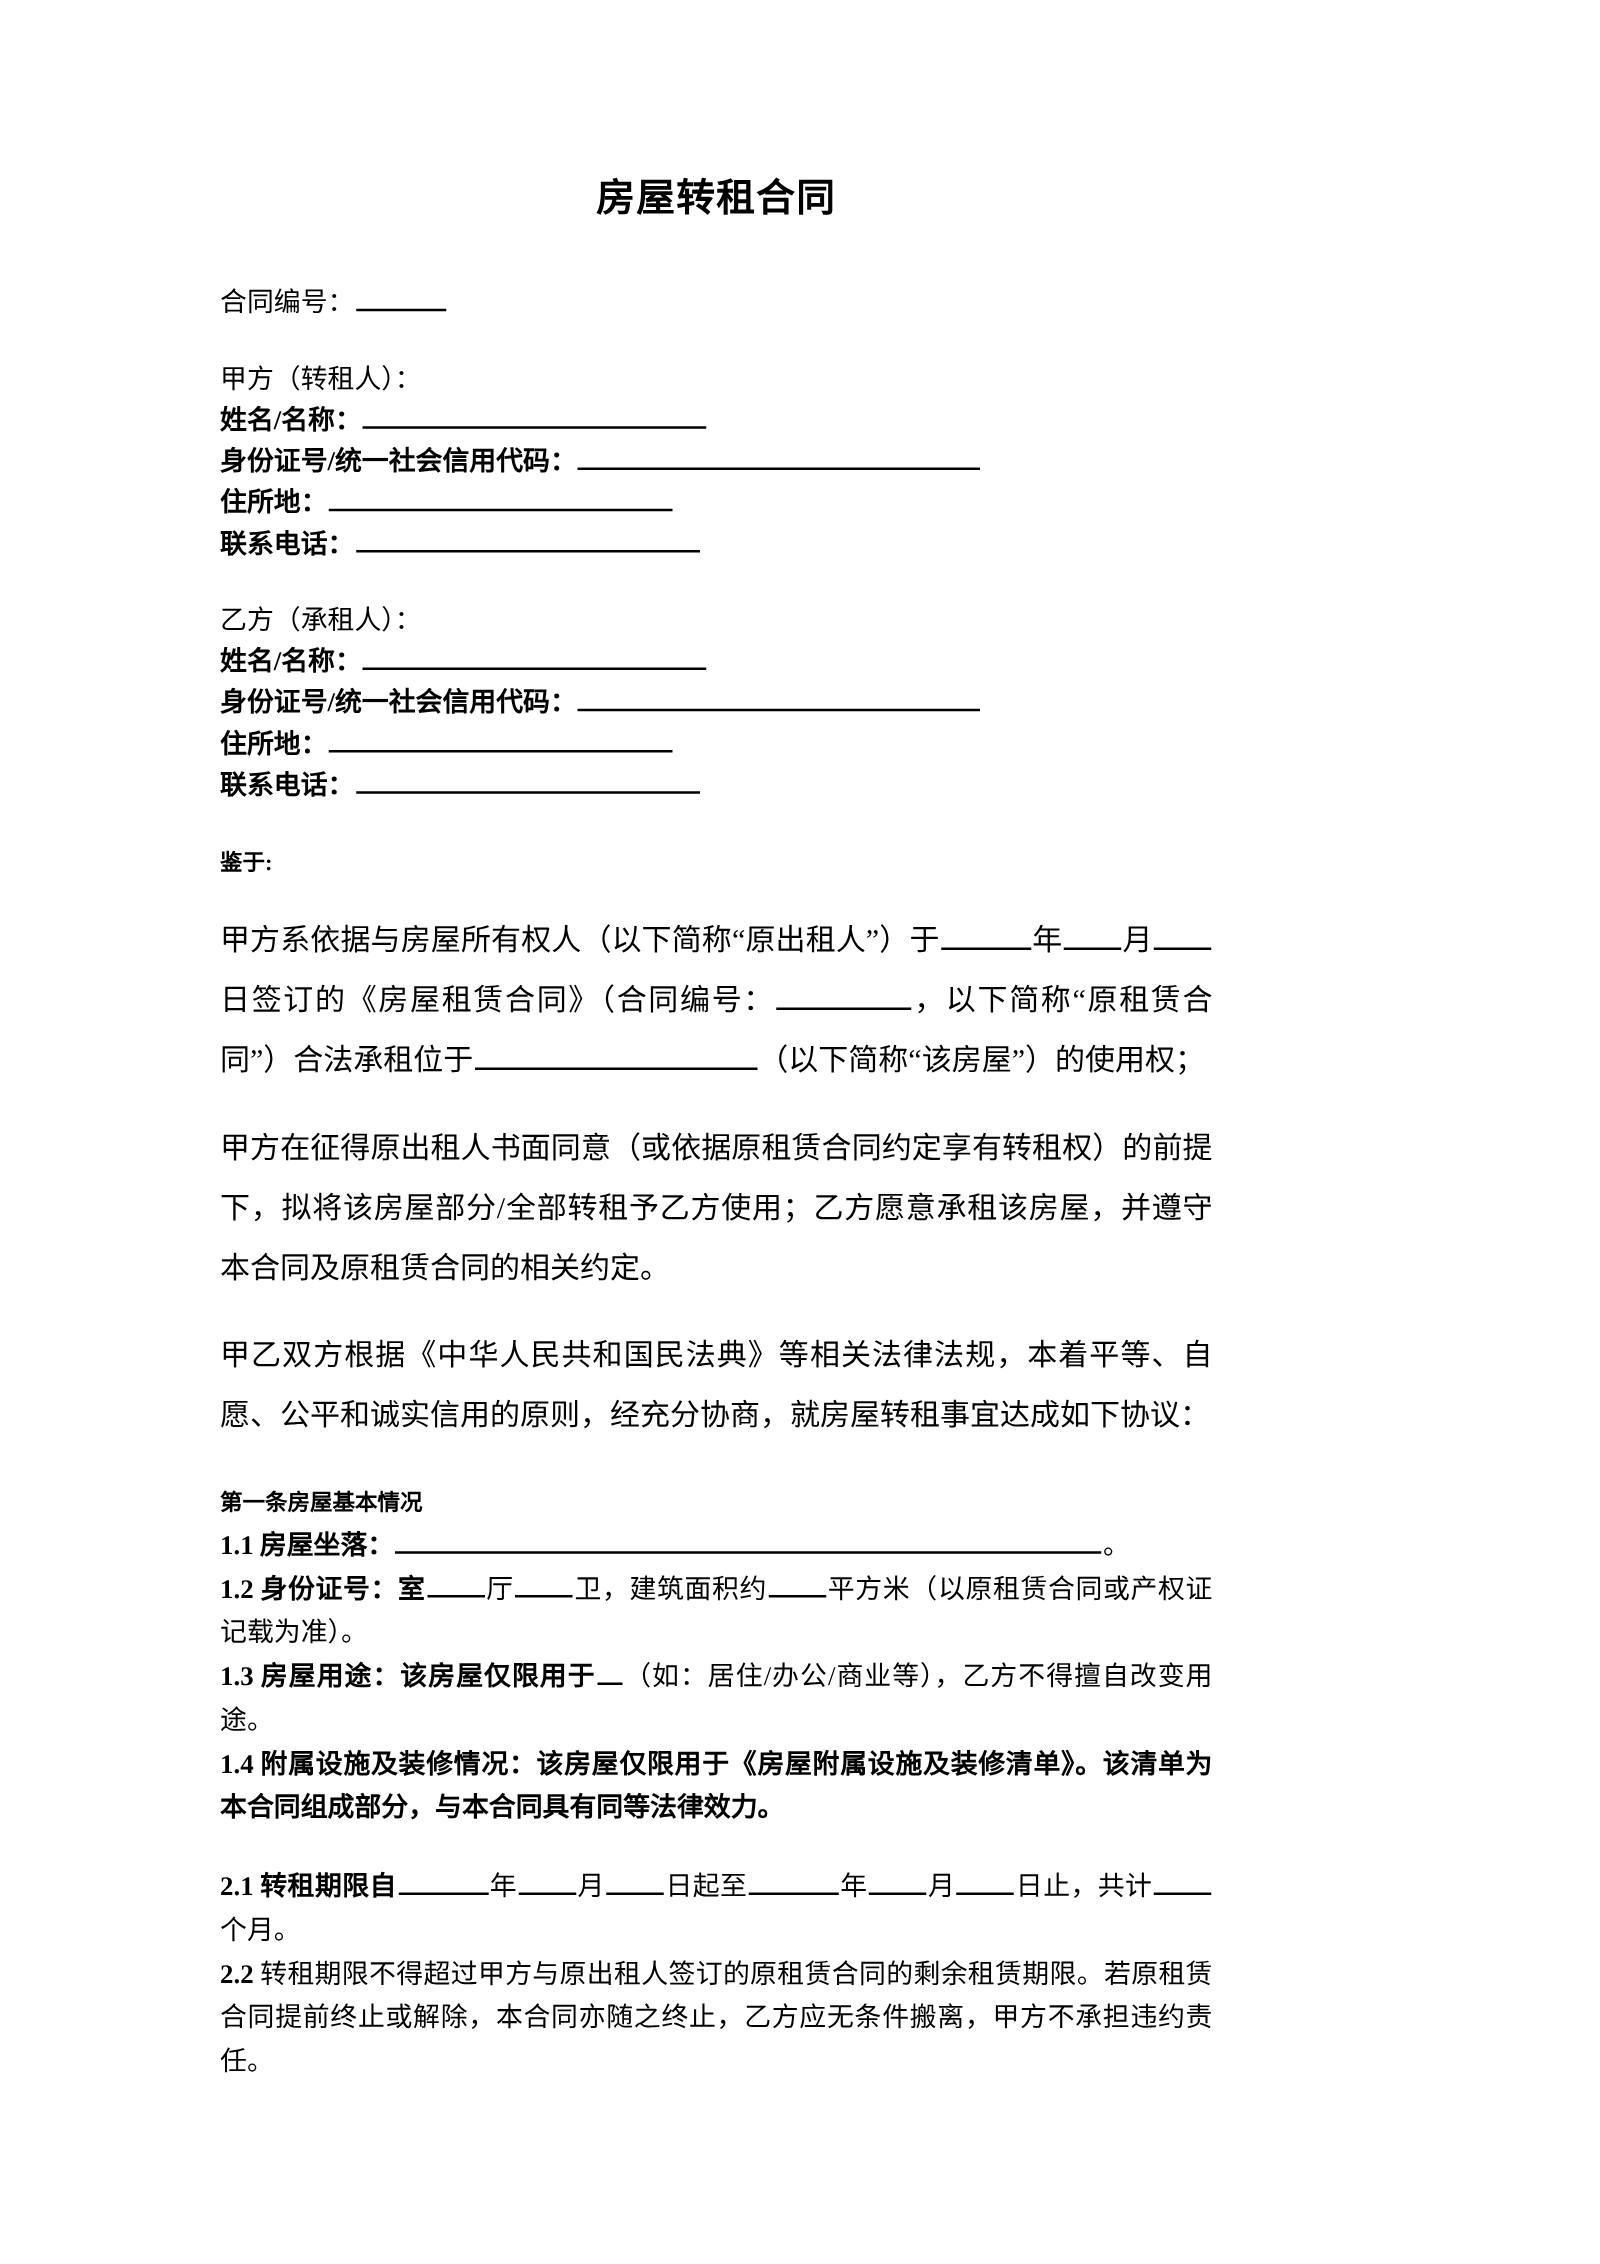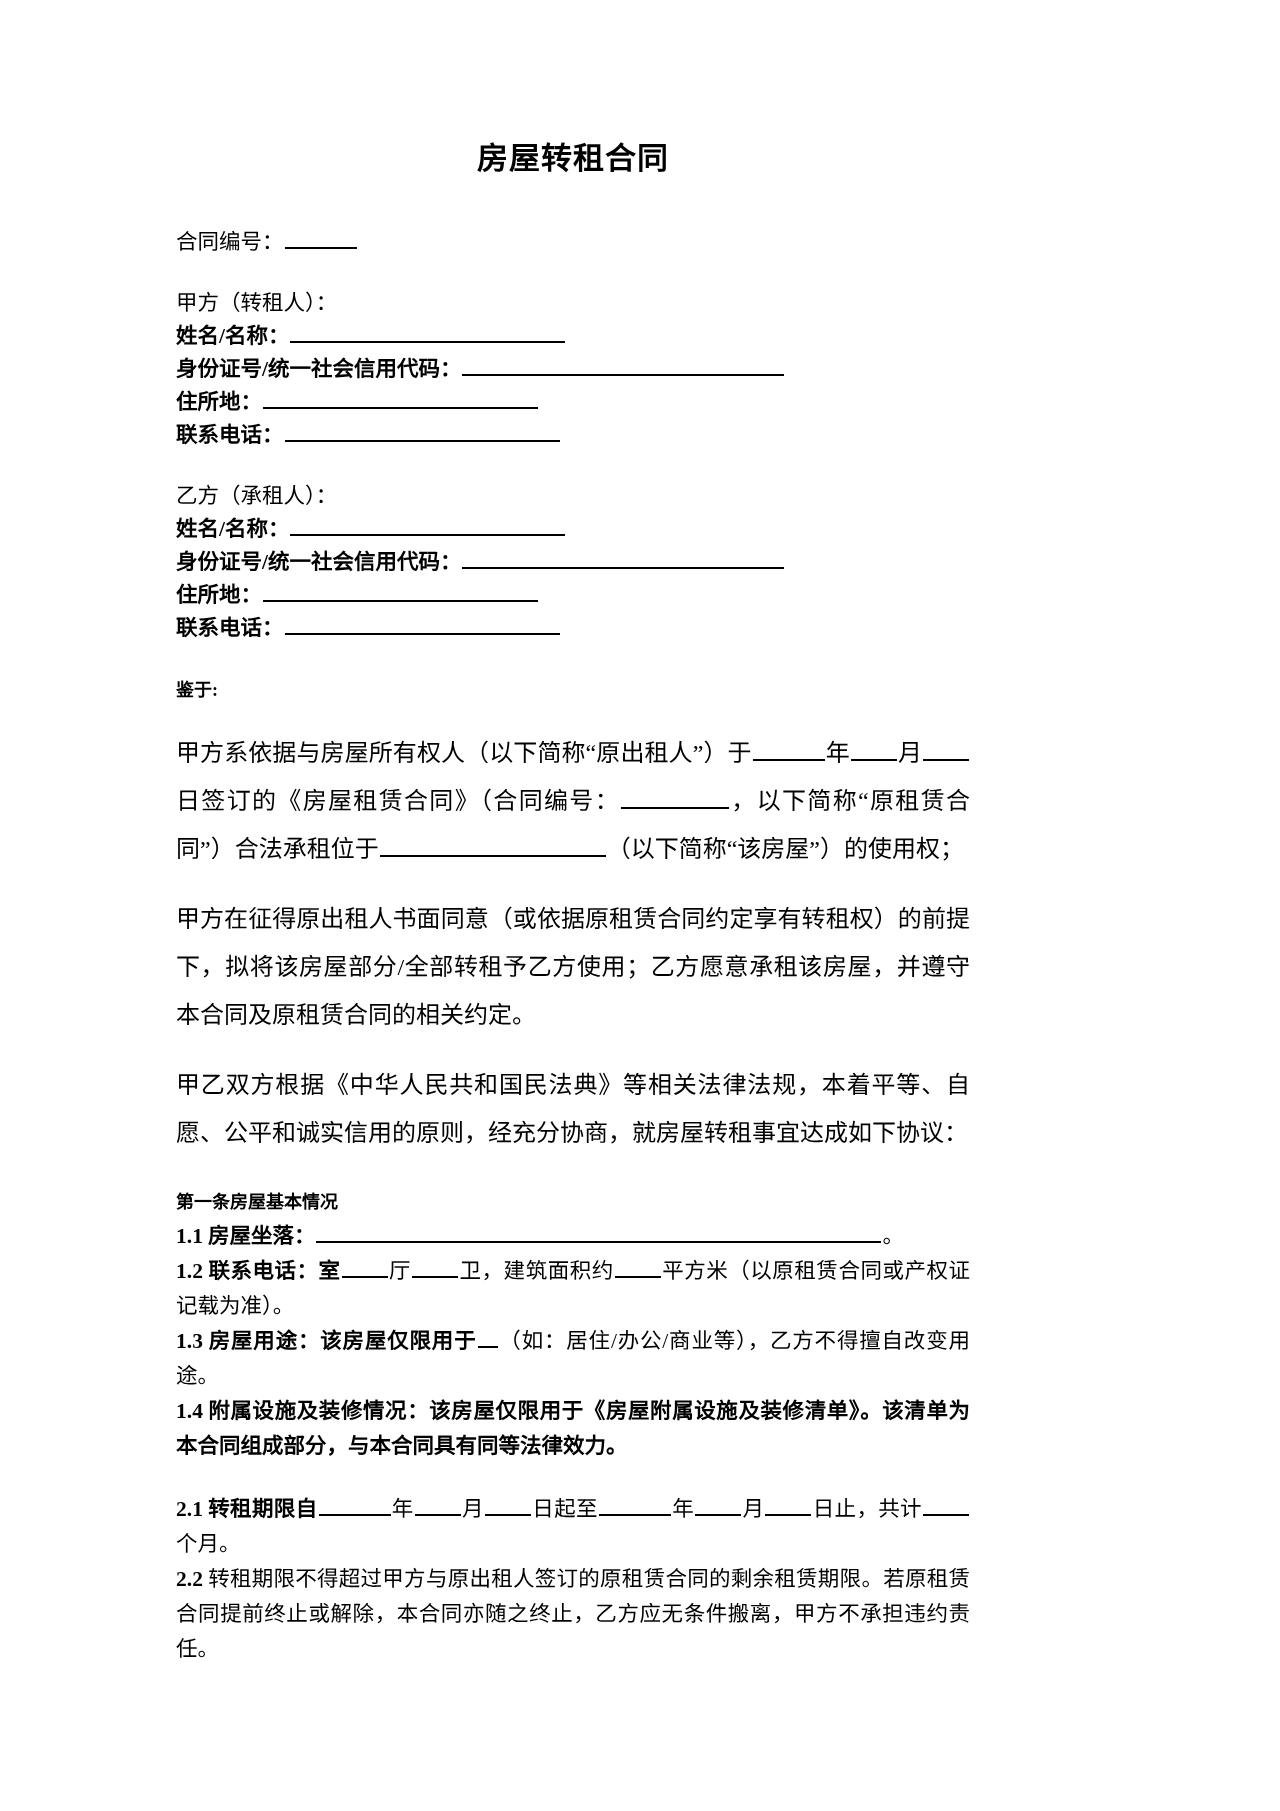--- a/index.html
+++ b/index.html
@@ -148,21 +148,21 @@
     <div class="block-gap-sm"></div>
 
     <div class="para">甲乙双方根据《中华人民共和国民法典》等相关法律法规，本着平等、自愿、公平和诚实信用的原则，经充分协商，就房屋转租事宜达成如下协议：</div>
 
     <div class="block-gap-md"></div>
 
     <div class="heading">第一条房屋基本情况</div>
 
     <div class="clause"><span class="num">1.1</span><span class="bold">房屋坐落：</span><span class="blank b-5xl"></span><span>。</span></div>
 
-    <div class="clause"><span class="num">1.2</span><span class="bold">联系电话：室</span><span class="blank b-s"></span><span>厅</span><span class="blank b-s"></span><span>卫，建筑面积约</span><span class="blank b-s"></span><span>平方米（以原租赁合同或产权证记载为准）。</span></div>
+    <div class="clause"><span class="num">1.2</span><span class="bold">身份证号：室</span><span class="blank b-s"></span><span>厅</span><span class="blank b-s"></span><span>卫，建筑面积约</span><span class="blank b-s"></span><span>平方米（以原租赁合同或产权证记载为准）。</span></div>
 
     <div class="clause"><span class="num">1.3</span><span class="bold">房屋用途：该房屋仅限用于</span><span class="blank b-under-2"></span><span>（如：居住/办公/商业等），乙方不得擅自改变用途。</span></div>
 
     <div class="clause"><span class="num">1.4</span><span class="bold">附属设施及装修情况：该房屋仅限用于《房屋附属设施及装修清单》。该清单为本合同组成部分，与本合同具有同等法律效力。</span></div>
 
     <div class="block-gap-md"></div>
 
 
     <div class="clause"><span class="num">2.1</span><span class="bold">转租期限自</span><span class="blank b-m"></span><span>年</span><span class="blank b-s"></span><span>月</span><span class="blank b-s"></span><span>日起至</span><span class="blank b-m"></span><span>年</span><span class="blank b-s"></span><span>月</span><span class="blank b-s"></span><span>日止，共计</span><span class="blank b-s"></span><span>个月。</span></div>
 

